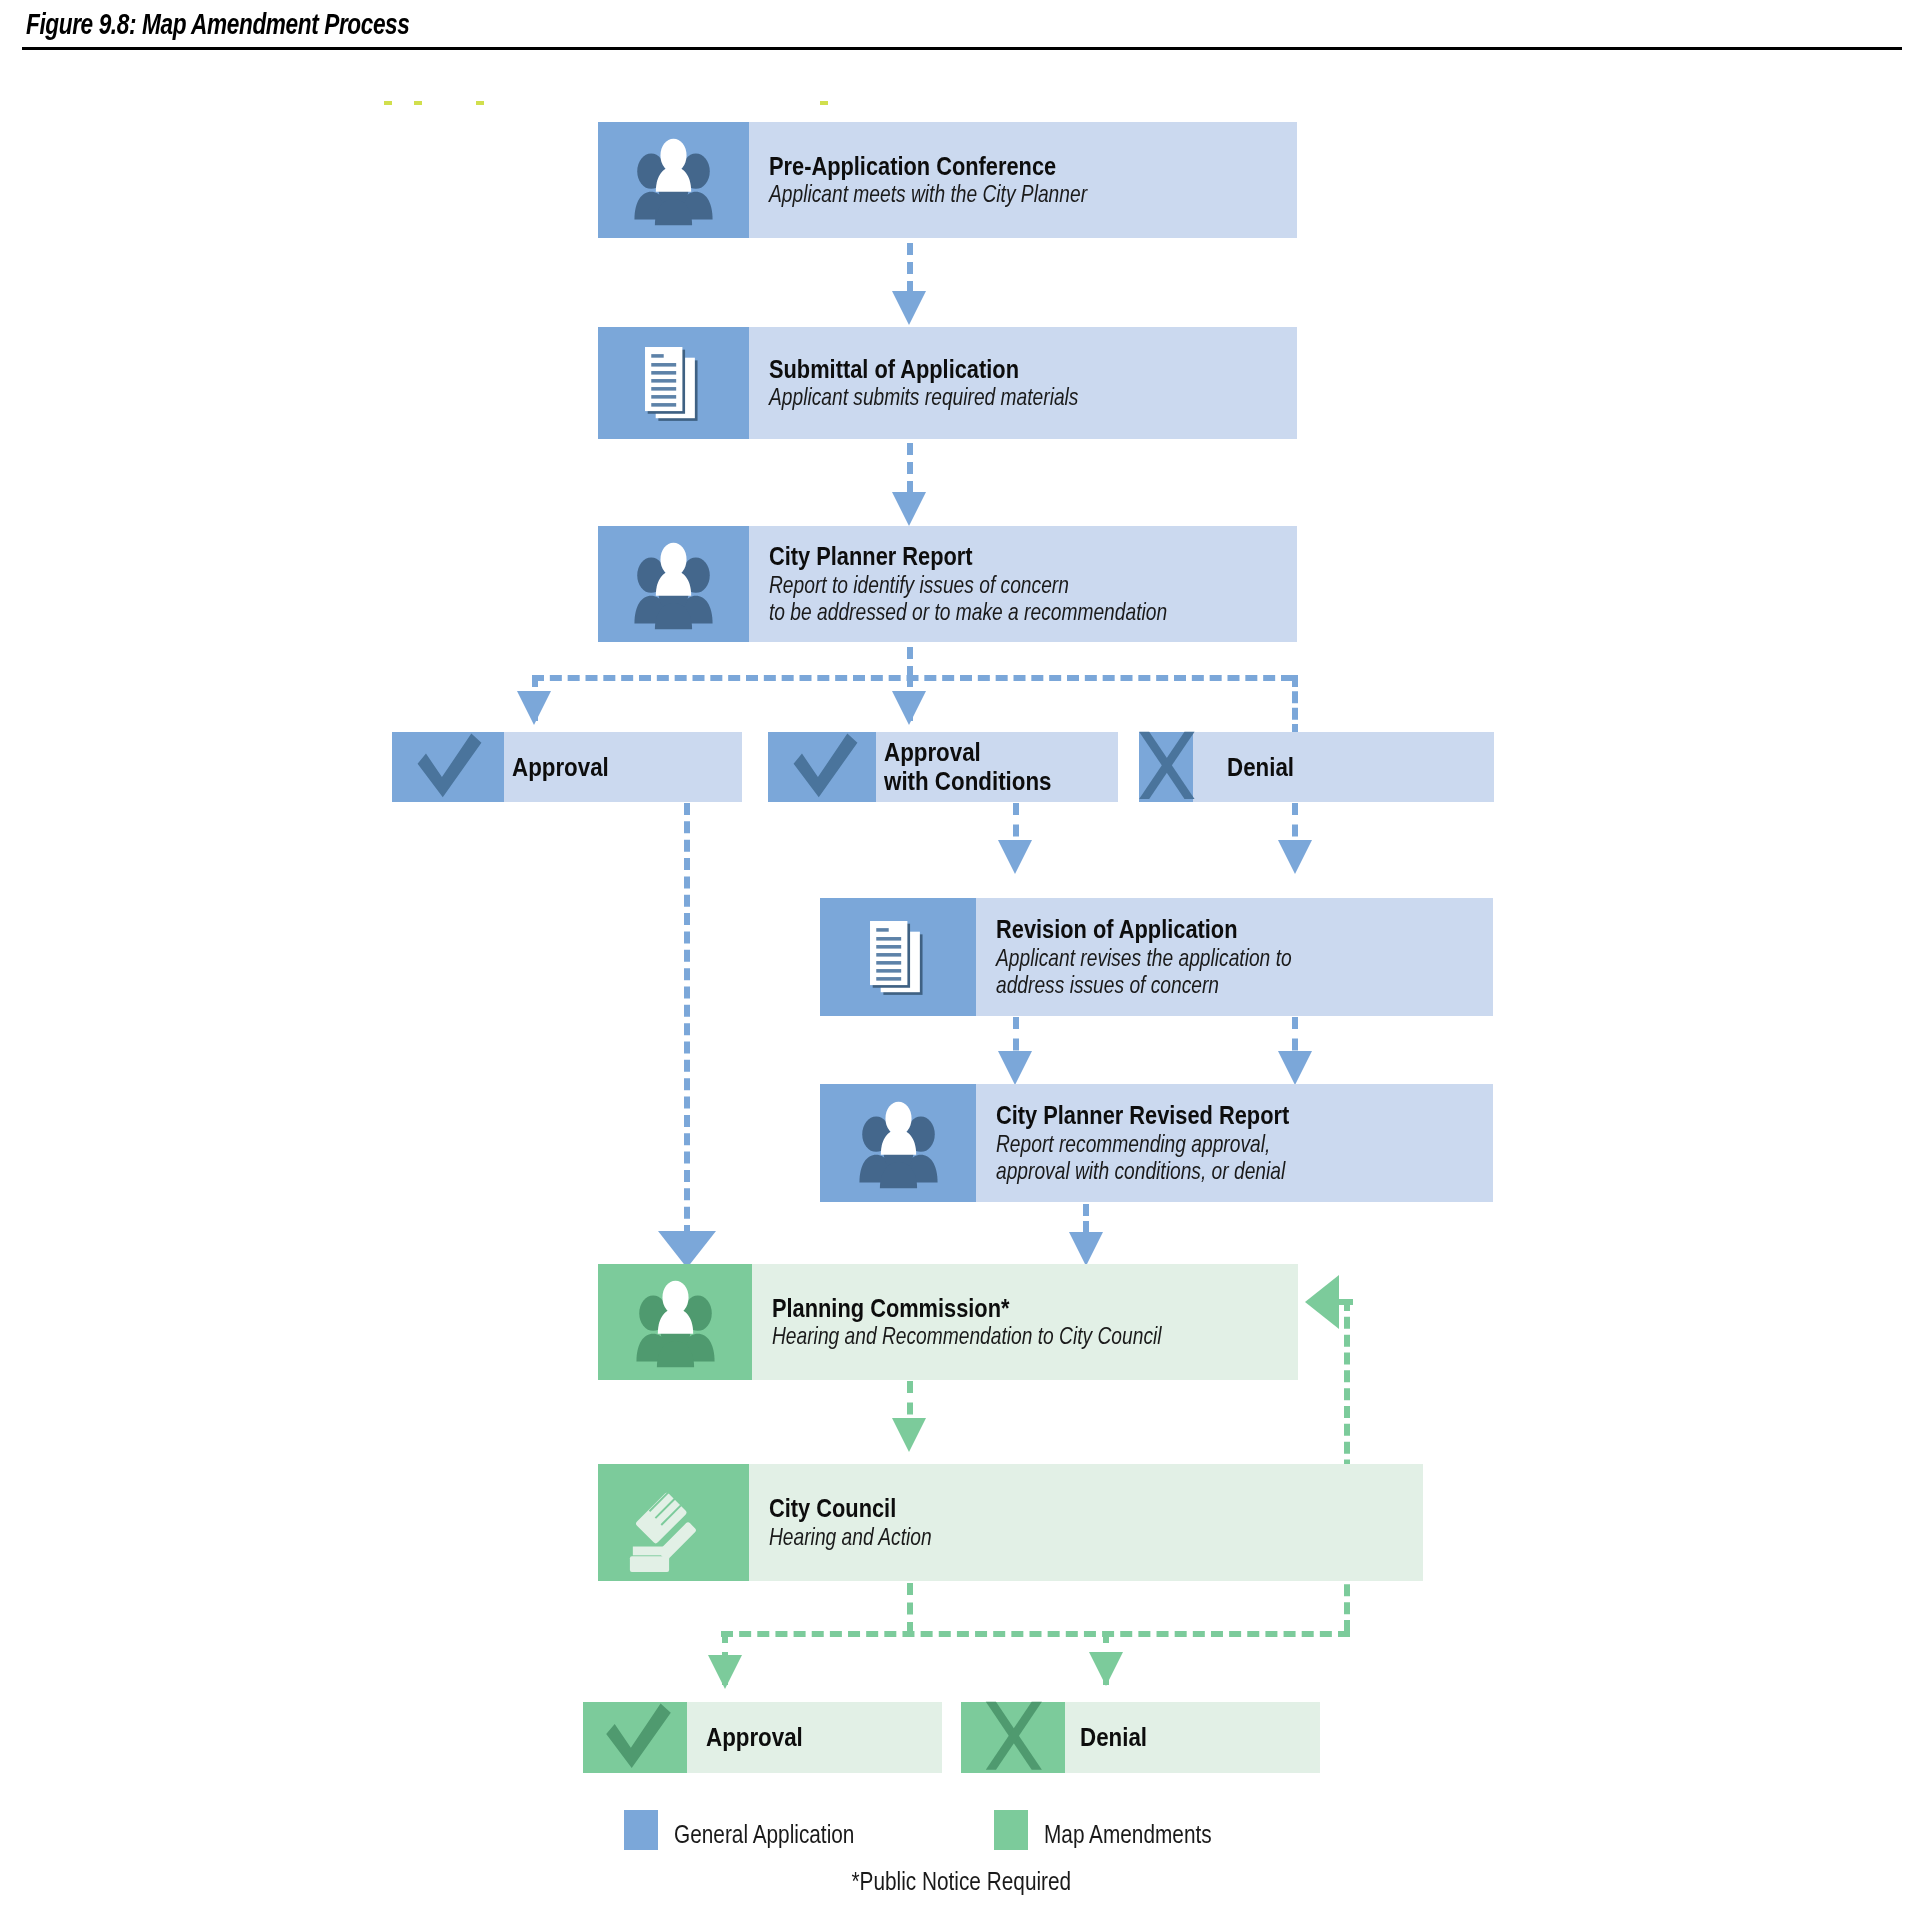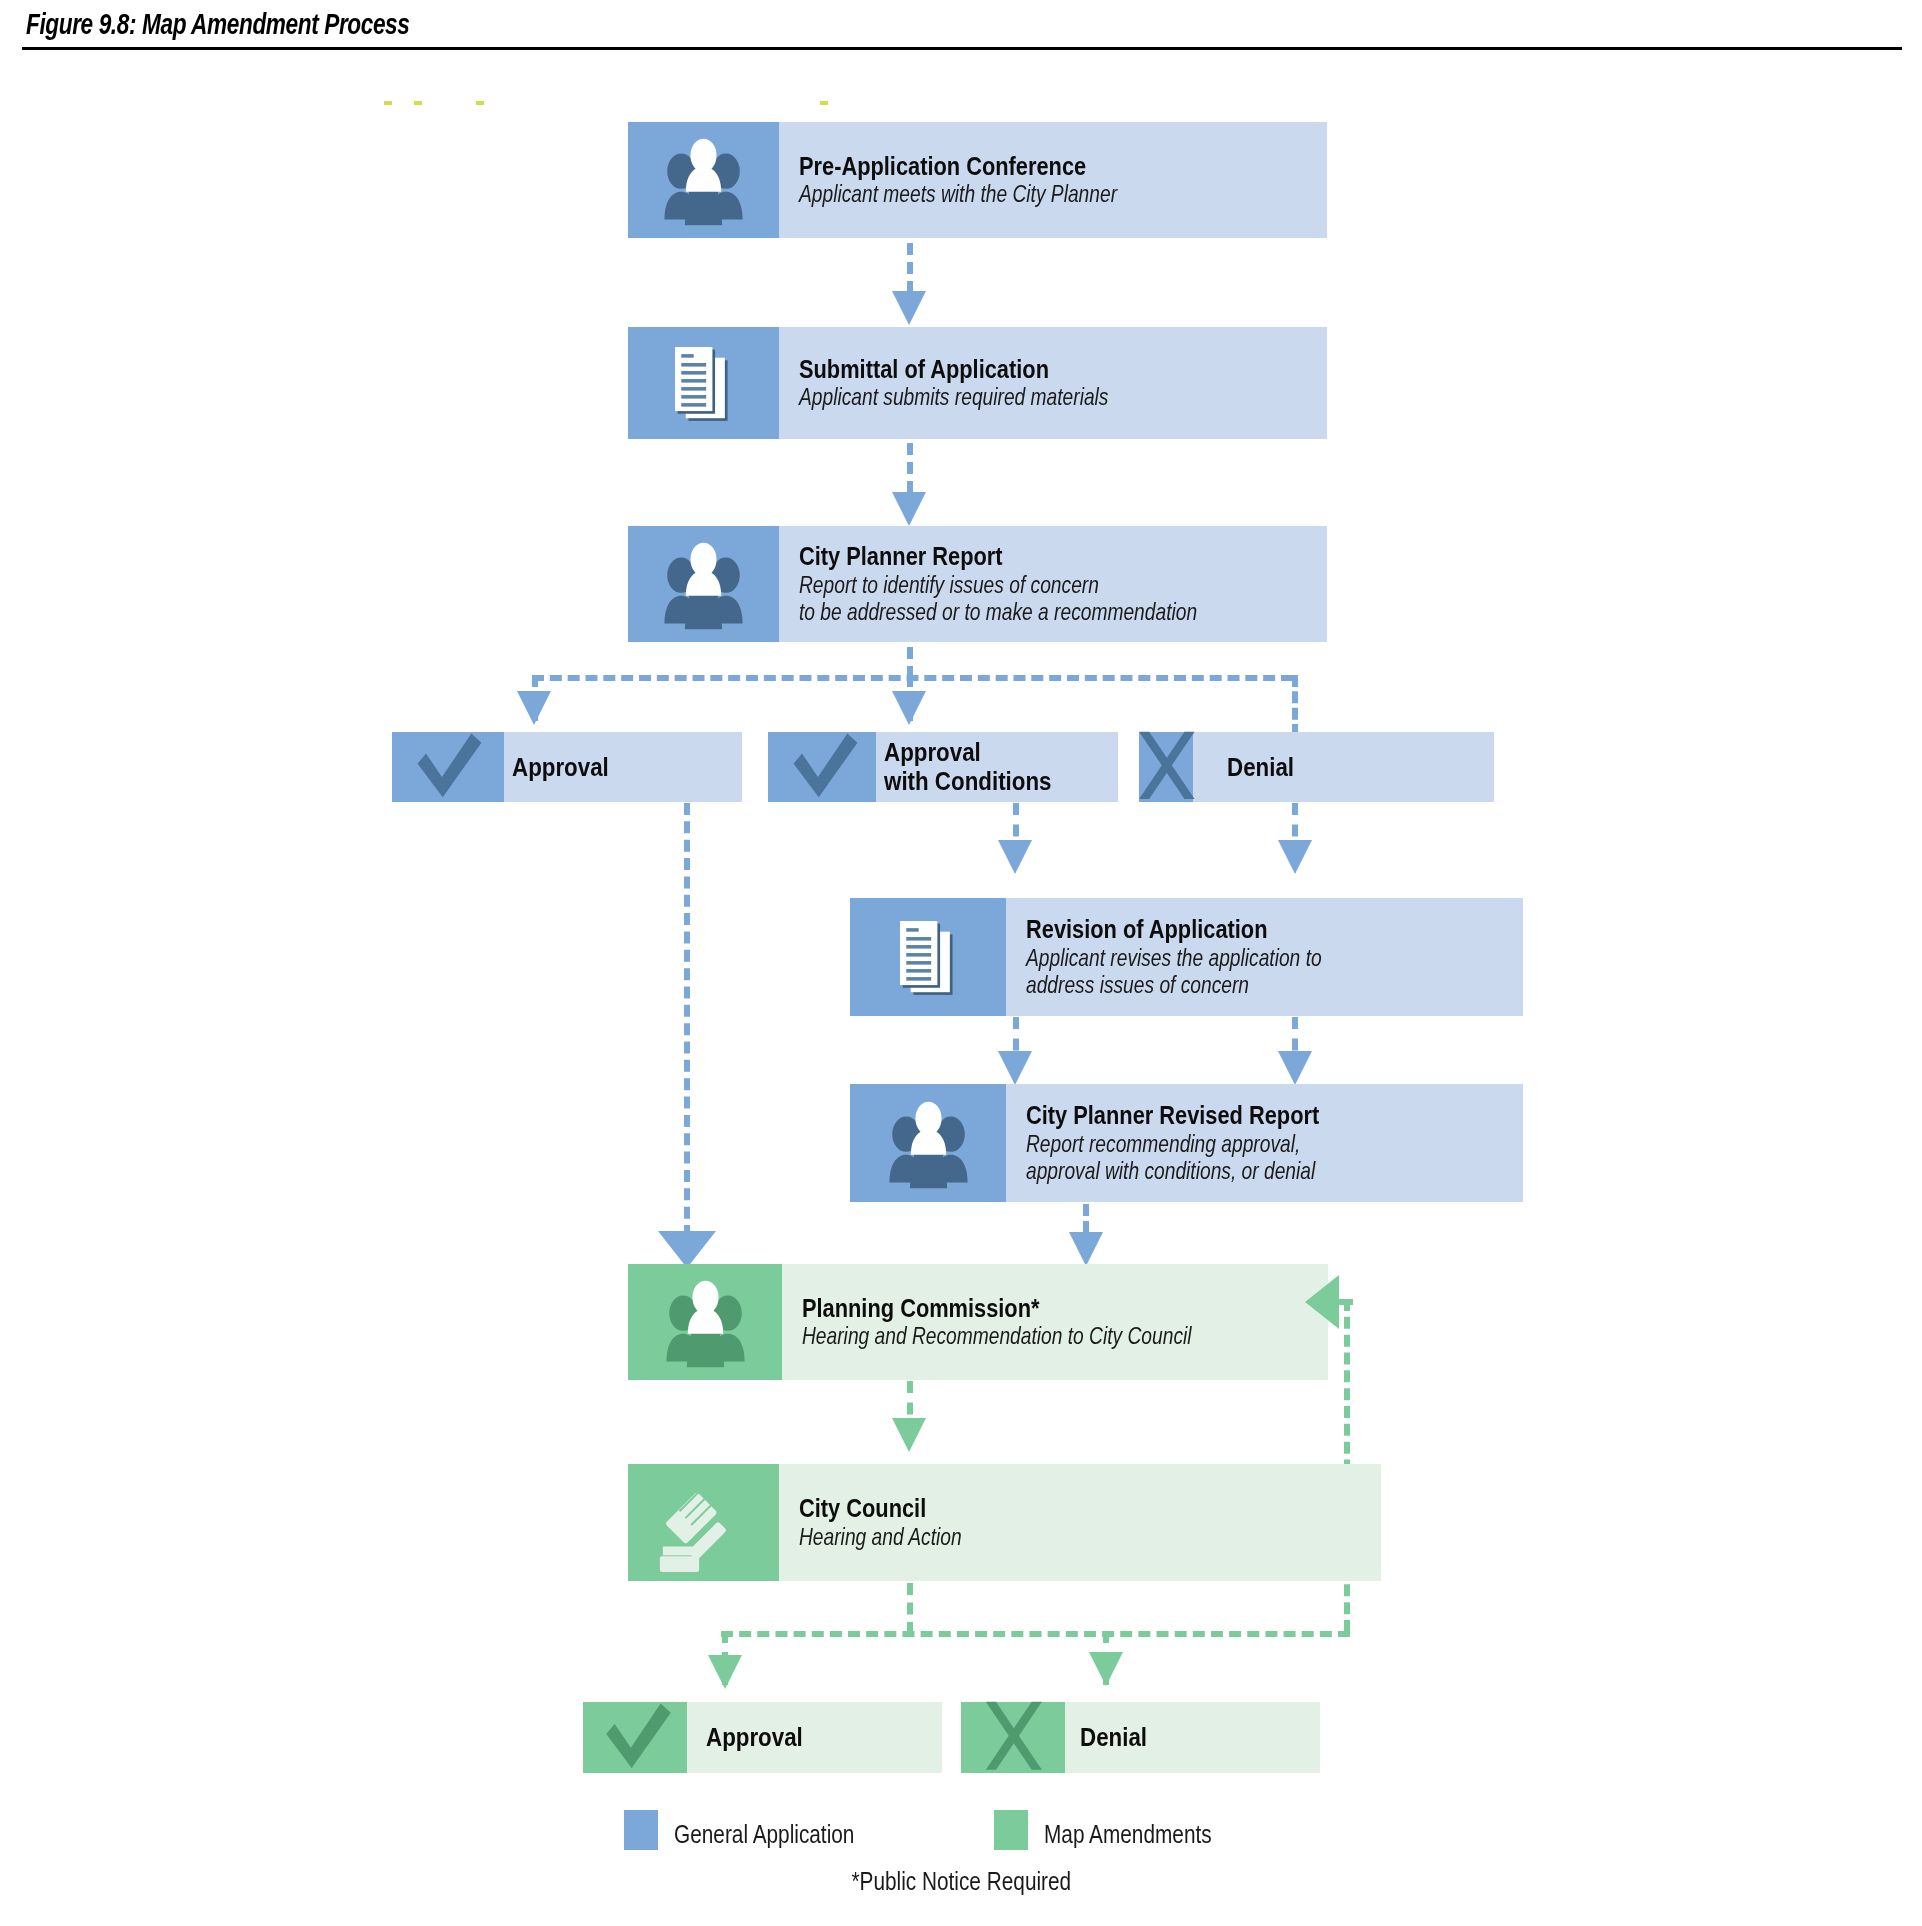--- a/index.html
+++ b/index.html
@@ -16,21 +16,21 @@
     position:absolute;left:26px;top:8.4px;
     font-family:"Liberation Sans", sans-serif;
     font-size:29px;font-style:italic;font-weight:bold;
     color:#000000;white-space:nowrap;letter-spacing:-0.5px;
     transform:scaleX(.78);transform-origin:left center;
   }
   #figure-rule{
     position:absolute;left:22.4px;top:47px;width:1880px;height:3.3px;background:#000000;
   }
   
-  .node{position:absolute;display:flex;align-items:stretch;margin-left:30px;}
+  .node{position:absolute;display:flex;align-items:stretch;}
   .node .icon-cell{
     position:relative;flex:0 0 auto;display:flex;align-items:center;justify-content:center;
     overflow:visible;
   }
   .node .text-cell{
     position:relative;flex:1 1 auto;display:flex;flex-direction:column;justify-content:center;
     padding-left:19.6px;box-sizing:border-box;
   }
   .node .ttl{
     font-size:26.6px;font-weight:bold;color:#0d0d0d;white-space:nowrap;
@@ -314,21 +314,21 @@
   </div>
 </div>
 
 <div class="arw lf g" style="left:1305px;top:1275px;"></div>
 <div class="hline g" style="left:1333px;top:1299px;width:19.6px;"></div>
 <div class="vline g" style="left:1344px;top:1299px;height:333px;"></div>
 
 <div class="vline g" style="left:907px;top:1381px;height:55px;"></div>
 <div class="arw dn g" style="left:892px;top:1418px;"></div>
 
-<div class="node green" style="left:598px;top:1464px;width:753px;height:117px;">
+<div class="node green" style="left:598px;top:1464px;width:825px;height:117px;">
   <div class="icon-cell" style="width:151px;">
     <svg viewBox="0 0 100 100" width="98" height="98" aria-hidden="true">
       <g fill="#e2f0e6">
         <rect x="22" y="22" width="30" height="46" rx="3" transform="rotate(45 37 45)"></rect>
         <rect x="47" y="46" width="13" height="44" rx="3" transform="rotate(45 53 68)"></rect>
         <rect x="8" y="74" width="34" height="9"></rect>
         <rect x="5" y="84" width="40" height="16" rx="2"></rect>
       </g>
       <g stroke="#7ccb9b" stroke-width="2" fill="none">
         <line x1="25" y1="38" x2="45" y2="18"></line>

